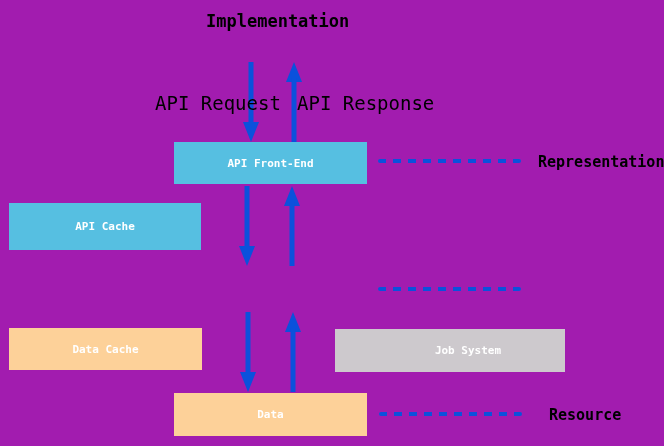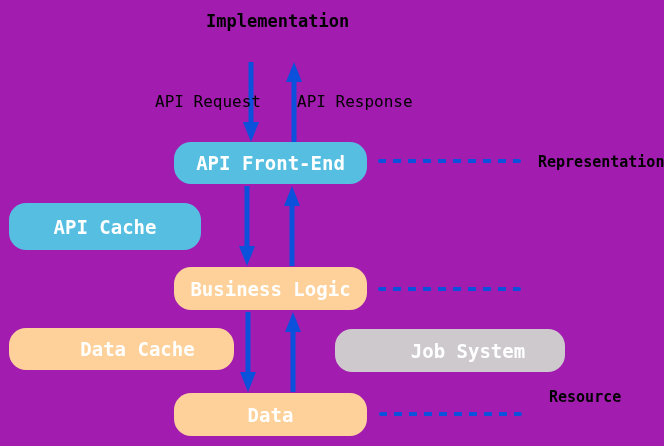--- a/index.html
+++ b/index.html
@@ -14,34 +14,33 @@
   .title {
     position: absolute;
     left: 206px; top: 11px;
     font-size: 17px;
     font-weight: bold;
     color: #000;
     white-space: nowrap;
   }
   .flow-label {
     position: absolute;
-    font-size: 16px;
+    font-size: 19px;
     color: #000;
     white-space: nowrap;
   }
   .box {
     position: absolute;
     display: flex;
     align-items: center;
     justify-content: center;
-    font-size: 19px;
+    font-size: 11px;
     font-weight: bold;
     color: #ffffff;
     white-space: nowrap;
-    border-radius: 17px;
   }
   .box-blue   { background: #56BFE1; }
   .box-orange { background: #FDD199; }
   .box-gray   { background: #CDC9CD; }
 
   .arrow {
     position: absolute;
     color: #0B51DC;
   }
   .arrow svg { display: block; }
@@ -103,27 +102,24 @@
       <polygon points="1,60 17,60 9,80"></polygon>
     </svg>
   </div>
   <div class="arrow" style="left:283px; top:186px;">
     <svg width="18" height="80" viewBox="0 0 18 80">
       <polygon points="9,0 1,20 17,20"></polygon>
       <line x1="9" y1="16" x2="9" y2="80"></line>
     </svg>
   </div>
 
-  <div class="box box-orange" style="left:174px; top:267px; width:193px; height:43px;">
-    <span>Business Logic</span>
-  </div>
 
   <div class="dash-line" style="left:378px; top:287px;"></div>
 
-  <div class="box box-orange" style="left:9px; top:328px; width:193px; height:42px;padding-left:32px;">
+  <div class="box box-orange" style="left:9px; top:328px; width:193px; height:42px;">
     <span>Data Cache</span>
   </div>
 
   <div class="box box-gray" style="left:335px; top:329px; width:194px; height:43px;padding-left:36px;">
     <span>Job System</span>
   </div>
 
   <div class="arrow" style="left:239px; top:312px;">
     <svg width="18" height="80" viewBox="0 0 18 80">
       <line x1="9" y1="0" x2="9" y2="62"></line>
@@ -135,15 +131,15 @@
       <polygon points="9,0 1,20 17,20"></polygon>
       <line x1="9" y1="16" x2="9" y2="80"></line>
     </svg>
   </div>
 
   <div class="box box-orange" style="left:174px; top:393px; width:193px; height:43px;">
     <span>Data</span>
   </div>
 
   <div class="dash-line" style="left:379px; top:412px;"></div>
-  <div class="layer-label" style="left:549px; top:388px;">Resource</div>
+  <div class="layer-label" style="left:549px; top:406px;">Resource</div>
 
 </div>
 
 </body></html>

